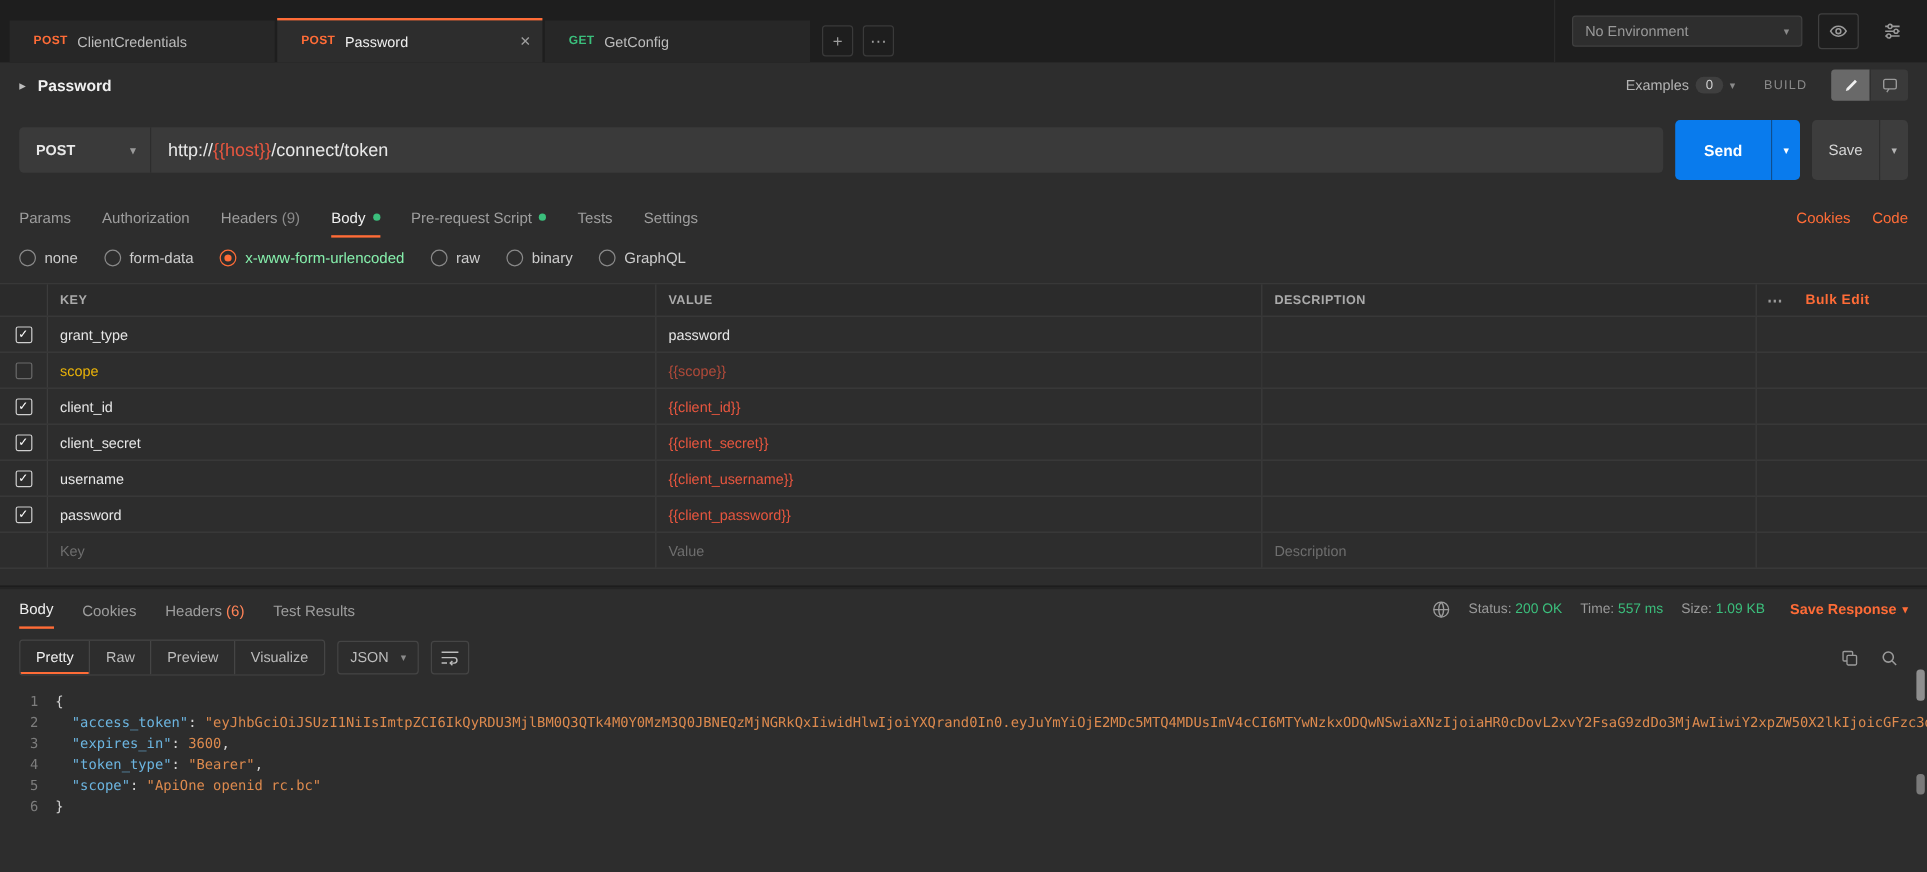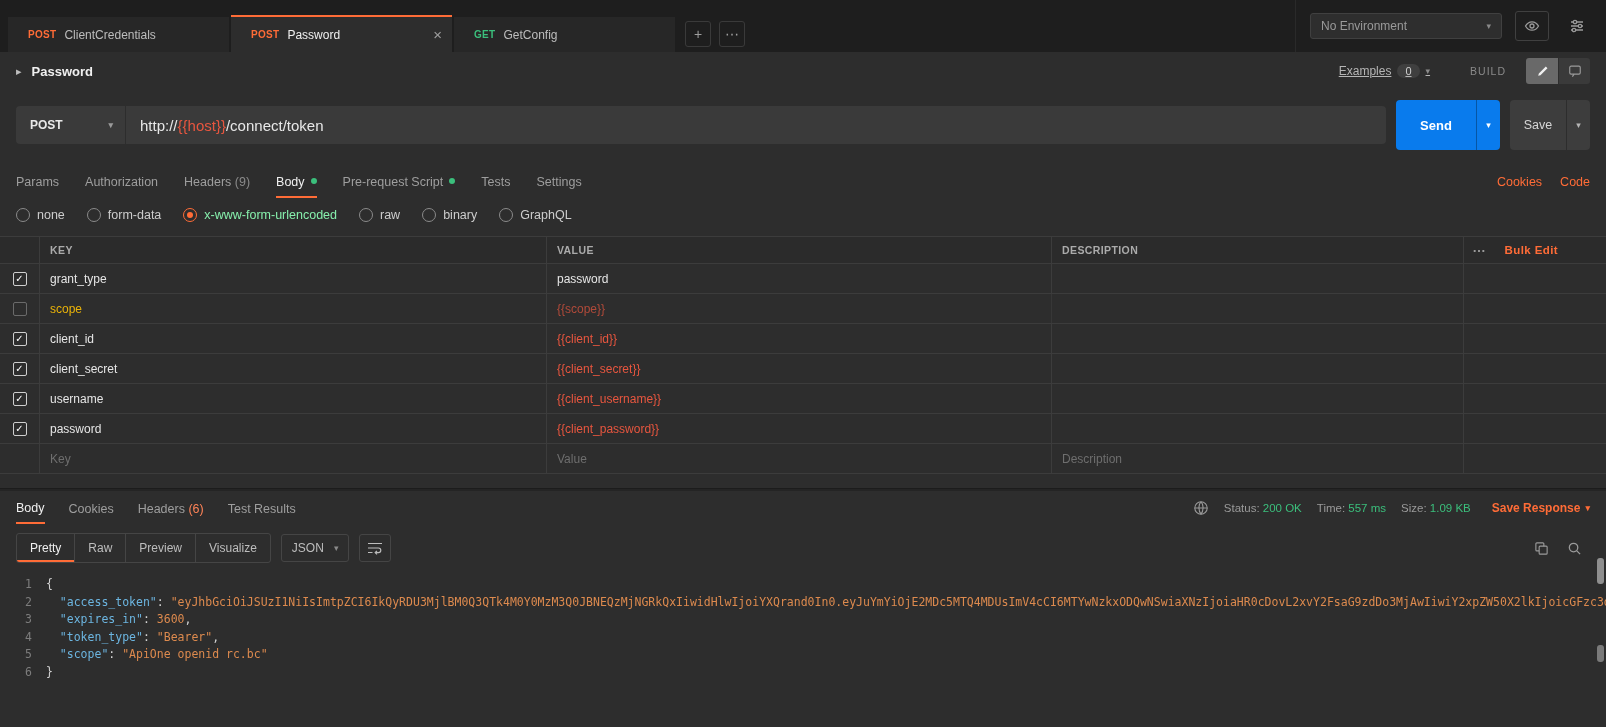--- a/index.html
+++ b/index.html
@@ -28,24 +28,24 @@
   .env-select .caret { margin-left:auto; font-size:9px; color:#8a8a8a; }
   .icon-box { width:34px; height:30px; border:1px solid #404040; border-radius:3px;
               display:flex; align-items:center; justify-content:center; }
   .icon-plain { width:30px; height:30px; display:flex; align-items:center; justify-content:center; }
 
   
   .meta { height:38px; display:flex; align-items:center; padding:0 16px; }
   .collapse-caret { color:#bdbdbd; font-size:11px; margin-right:10px; }
   .req-title { font-size:13px; font-weight:700; color:#f0f0f0; }
   .meta-right { margin-left:auto; display:flex; align-items:center; }
-  .examples { display:flex; align-items:center; font-size:12px; color:#b5b5b5; gap:6px;text-decoration:underline; }
+  .examples { display:flex; align-items:center; font-size:12px; color:#b5b5b5; gap:6px; }
   .badge { background:#3f3f3f; border-radius:9px; padding:1px 8px; font-size:11px; color:#cfcfcf; }
   .sm-caret { font-size:9px; color:#8a8a8a; }
-  .build { font-size:10.5px; color:#8a8a8a; letter-spacing:1px; margin:0 20px 0 40px; }
+  .build { font-size:10.5px; color:#8a8a8a; letter-spacing:1px; margin:0 20px 0 24px; }
   .pair { display:flex; }
   .edit-btn { width:32px; height:26px; background:#696969; border-radius:3px 0 0 3px;
               display:flex; align-items:center; justify-content:center; }
   .comment-btn { width:32px; height:26px; background:#3a3a3a; border-left:1px solid #2d2d2d;
                  border-radius:0 3px 3px 0; display:flex; align-items:center; justify-content:center; }
 
   
   .url-row { display:flex; align-items:center; padding:10px 16px 12px; gap:10px; }
   .url-box { flex:1; height:38px; background:#3a3a3a; border-radius:4px; display:flex; align-items:center; overflow:hidden; }
   .method-select { width:110px; height:100%; display:flex; align-items:center; padding:0 12px 0 14px;

